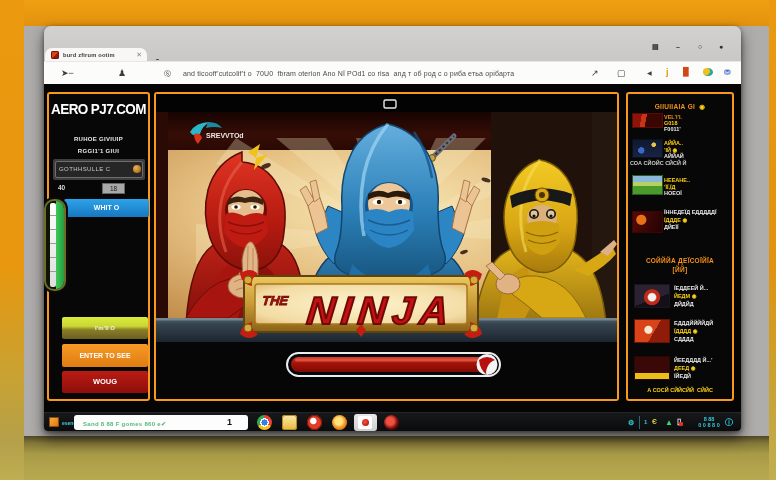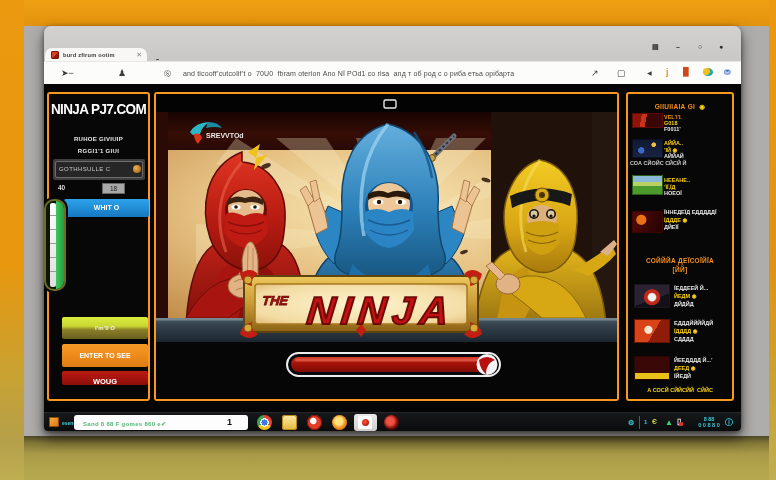--- a/index.html
+++ b/index.html
@@ -39,21 +39,21 @@
   .wline { position:absolute; width:99px; text-align:center; color:#e9e9e9; font-weight:bold; font-size:6px; letter-spacing:.3px; }
   #inpanel { position:absolute; left:4px; top:65px; width:92px; height:21px; background:#3e3e3e; border-radius:2px; }
   #inpanel .inp { position:absolute; left:2px; top:2px; width:88px; height:17px; background:#262626; border:1px solid #6e6e6e; border-radius:2px; color:#c8c8c8; font-size:6px; line-height:15px; padding-left:3px; letter-spacing:.4px; }
   #inpanel .cir { position:absolute; right:4px; top:6px; width:8px; height:8px; border-radius:50%; background:radial-gradient(circle at 35% 35%, #f0b050, #9a5a10); }
   .cap { position:absolute; left:9px; top:90px; color:#ddd; font-size:6.5px; font-weight:bold; }
   .cinp { position:absolute; left:53px; top:89px; width:23px; height:11px; background:#a8a8a8; border:1px solid #666; color:#222; font-size:6.5px; text-align:center; line-height:10px; }
   .btn { position:absolute; left:13px; width:86px; text-align:center; color:#fff; font-weight:bold; border-radius:2px; }
   #bblue { left:15px; top:105px; width:85px; height:18px; background:linear-gradient(#2da3ea,#1678c0); font-size:7px; line-height:18px; }
   #byel { top:223px; height:22px; background:linear-gradient(#dcec3e 0,#c9d634 42%,#8a7e28 58%,#6a6020 100%); font-size:6px; line-height:22px; color:#f4f4e0; }
   #born { top:250px; height:23px; background:linear-gradient(#f79a26,#e07c12); font-size:7px; line-height:23px; }
-  #bred { top:277px; height:14px; background:linear-gradient(#bc1b14,#8d0e09); font-size:7.5px; line-height:22px; }
+  #bred { top:277px; height:22px; background:linear-gradient(#bc1b14,#8d0e09); font-size:7.5px; line-height:22px; }
   
   #slider { position:absolute; left:0px; top:115px; width:22px; height:92px; border-radius:10px; background:#0d1605; border:2px solid #6d6d28; overflow:hidden; box-shadow:0 0 0 2px #0a0a0a; }
   #slider .wbar { position:absolute; left:4px; top:2px; width:6px; height:84px; background:linear-gradient(#fff,#dedede); border-radius:2px; }
   #slider .gbar { position:absolute; left:10px; top:0px; width:10px; height:88px; background:linear-gradient(90deg,#3ec95a,#1f9038); }
   #slider .tick { position:absolute; left:4px; width:6px; height:1px; background:#9a9a9a; }
   
   .rhead { position:absolute; width:104px; text-align:center; color:#f8921b; font-weight:bold; font-size:6.5px; letter-spacing:.3px; }
   .thumb { position:absolute; left:4px; width:31px; border-radius:1px; }
   .thumb2 { position:absolute; left:6px; width:36px; border-radius:1px; }
   .rl { position:absolute; font-size:5.5px; font-weight:bold; white-space:nowrap; }
@@ -100,21 +100,21 @@
       <div class="aico" style="left:547px;top:6px;">↗</div>
       <div class="aico" style="left:573px;top:6px;">▢</div>
       <div class="aico" style="left:603px;top:7px;font-size:6px;">◀</div>
       <div class="aico" style="left:622px;top:5px;color:#e8920a;font-weight:bold;">j</div>
       <div class="aico" style="left:639px;top:5px;color:#d04818;font-weight:bold;font-size:8px;">█</div>
       <div class="aico" style="left:659px;top:6px;"><span style="display:inline-block;width:10px;height:8px;border-radius:45% 55% 50% 50%;background:radial-gradient(circle at 32% 42%,#f0c01c 0 42%,#28a8a0 48% 100%);"></span></div>
       <div class="aico" style="left:680px;top:6px;color:#2b5fc0;font-size:8px;">⛃</div>
     </div>
     <div id="content">
       <div class="obox" id="lbox">
-        <div class="logo">NINJA PJ7.COM</div>
+        <div class="logo">AERO PJ7.COM</div>
         <div class="wline" style="top:42px;">RUHOE&nbsp;GIVIUIP</div>
         <div class="wline" style="top:54px;">RGGI1’1&nbsp;GIUI</div>
         <div id="inpanel">
             <div class="inp">GOTHHSULLE&nbsp;C</div>
             <div class="cir"></div>
           </div>
         <div class="cap">40</div>
         <div class="cinp">18</div>
         <div class="btn" id="bblue">WHIT&nbsp;O</div>
         <div class="btn" id="byel">I’m’II&nbsp;O</div>

